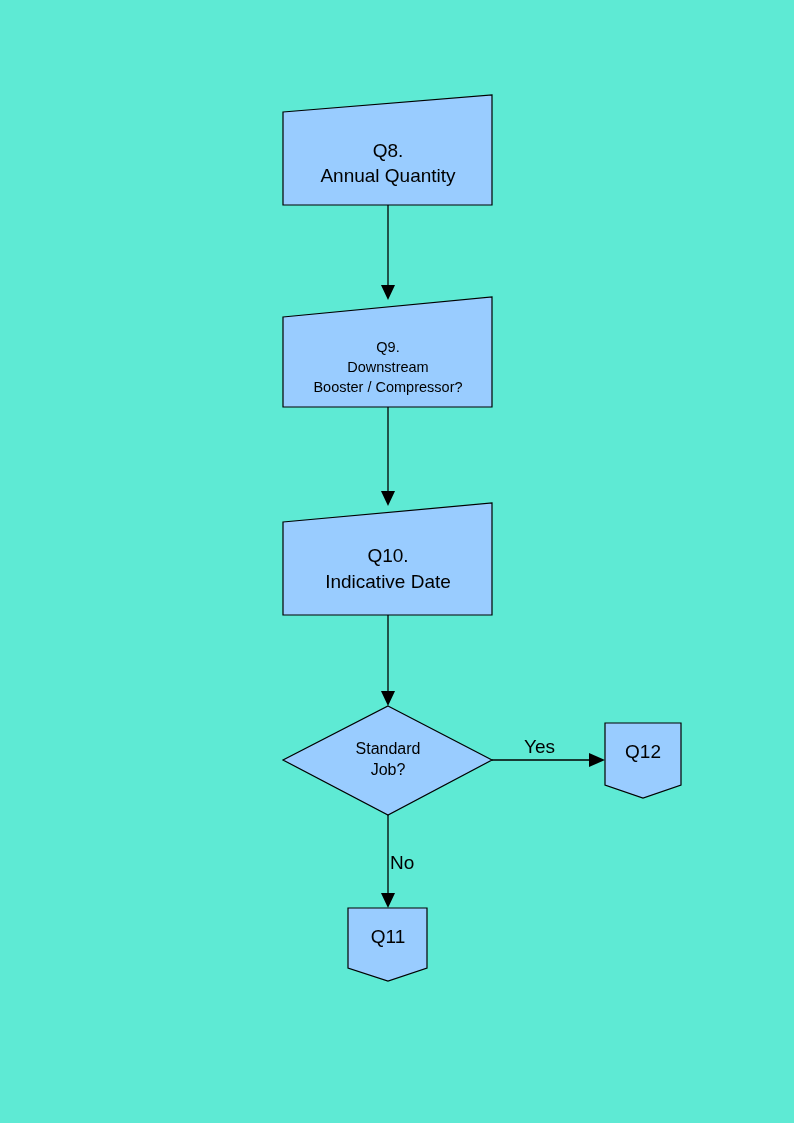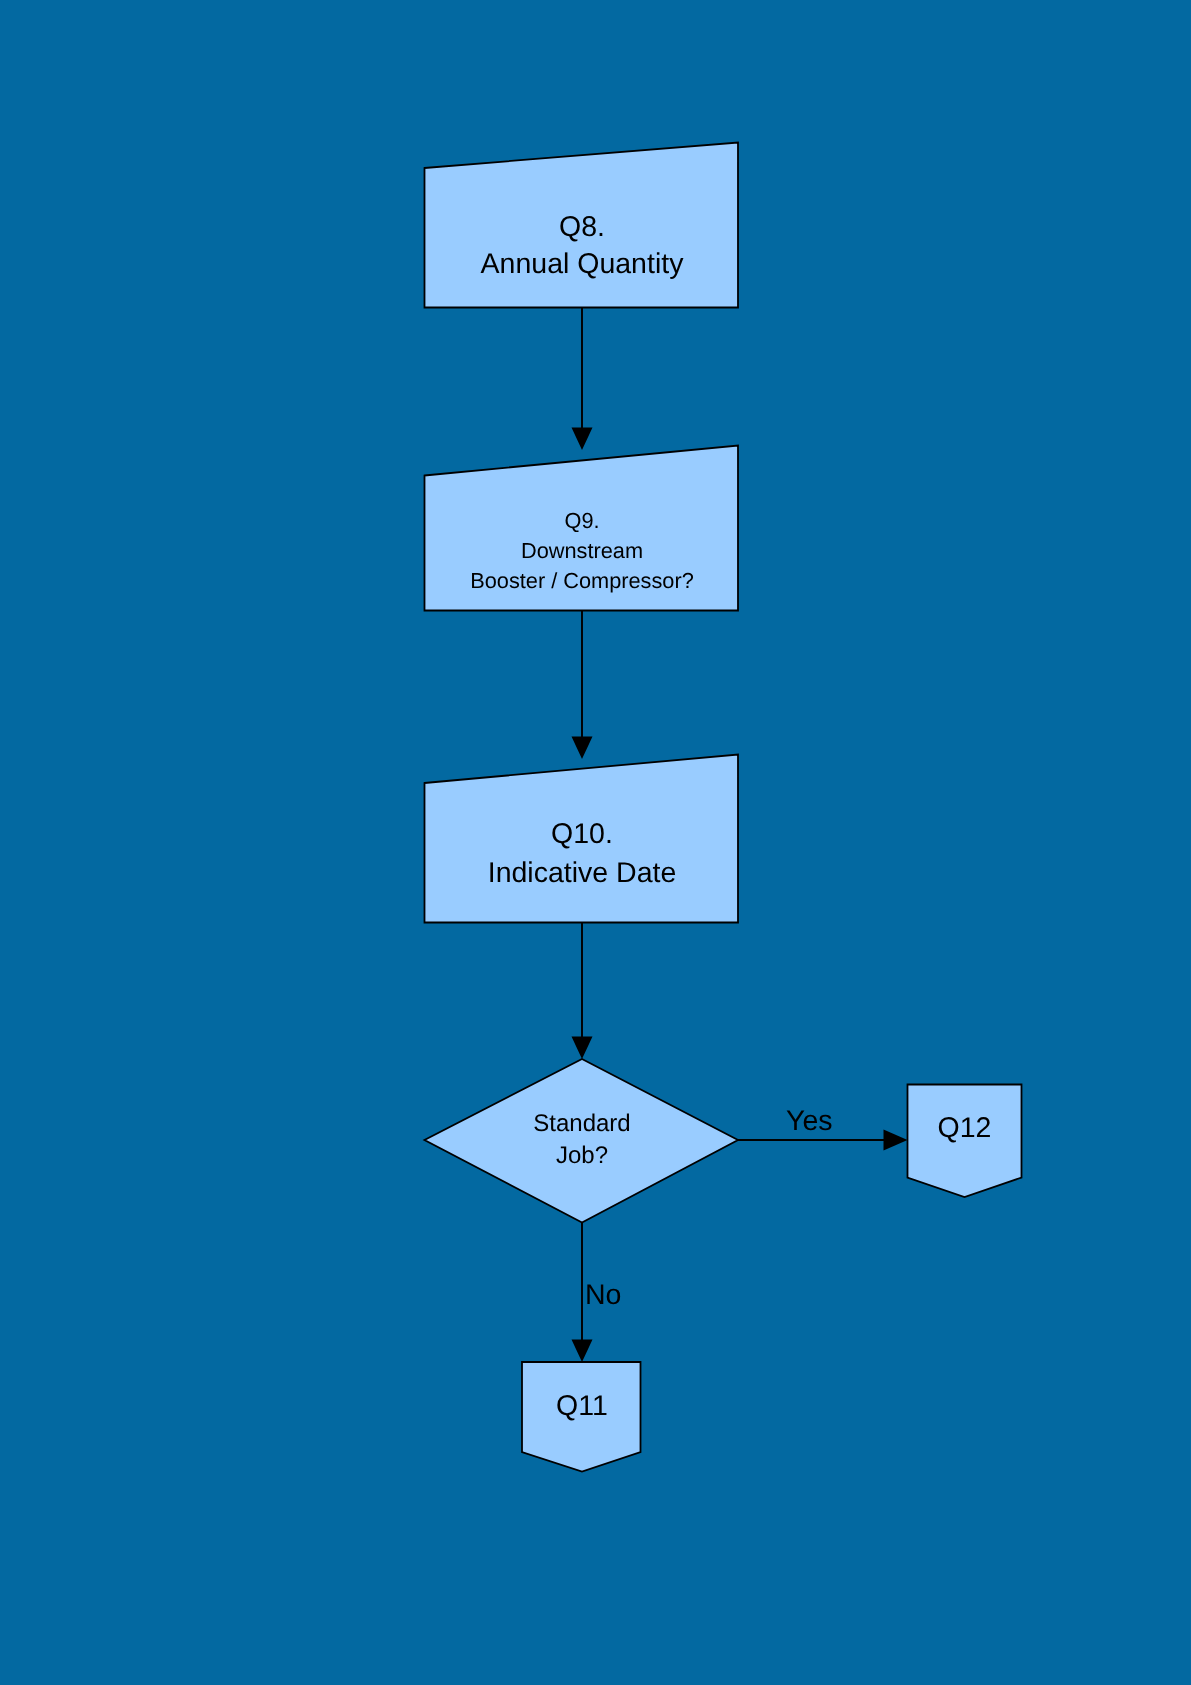--- a/index.html
+++ b/index.html
@@ -11,21 +11,21 @@
   body {
     width: 794px;
     height: 1123px;
     overflow: hidden;
     font-family: "Liberation Sans", sans-serif;
   }
   #canvas {
     position: relative;
     width: 794px;
     height: 1123px;
-    background: #0369a1;
+    background: #5eead4;
   }
   svg#flow {
     position: absolute;
     left: 0;
     top: 0;
     width: 794px;
     height: 1123px;
   }
   .shape-fill {
     fill: #99ccff;

